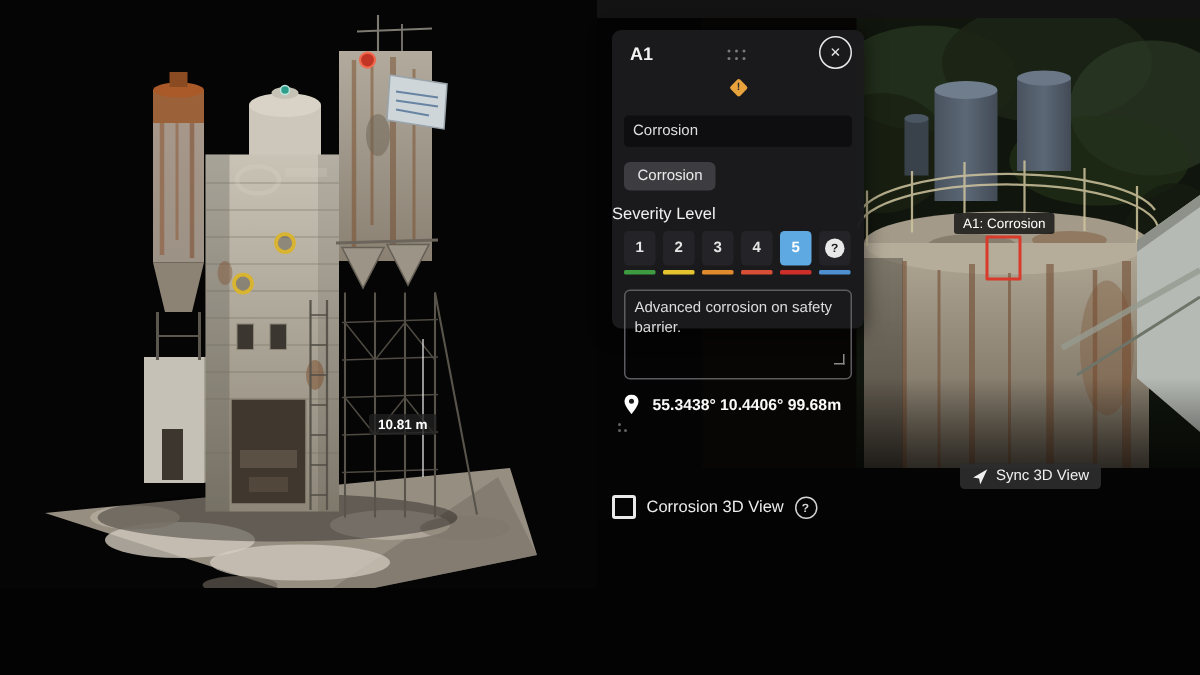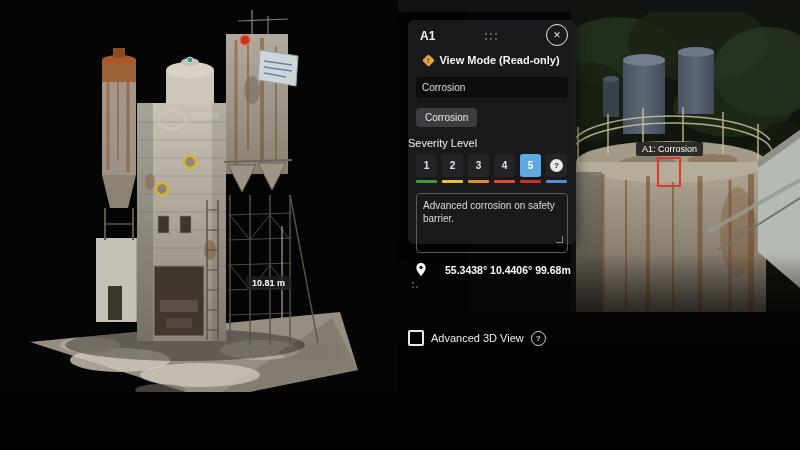--- a/index.html
+++ b/index.html
@@ -34,21 +34,21 @@
      linear-gradient(62deg, transparent 44%, rgba(22,20,15,.75) 44% 50%, transparent 50%);}
   .t1{background:linear-gradient(78deg,#474134 0 22%,#2e3323 35%,#4b5438 50%,#2a2f20 68%,#7a7464 85%,#3a382c 100%);}
   .t2{background:linear-gradient(90deg,#38342a 0 10%,#c9c3b5 10% 30%,#8d897c 30% 42%,#43402f 42% 66%,#3c4a30 66% 86%,#2c3522 86% 100%);}
   .t3{background:linear-gradient(90deg,#3c4a30 0 10%,#2f3a26 10% 20%,#d2ccbe 20% 46%,#989283 46% 55%,#332f26 55% 76%,#48543a 76% 100%);}
   .t4{background:linear-gradient(85deg,#8d887b 0 30%,#aba394 30% 55%,#4a463b 55% 70%,#76715f 70% 100%);}
   .thumb-bar{position:absolute;left:0;right:0;bottom:0;height:19px;background:rgba(26,26,26,.88);
              display:flex;align-items:center;justify-content:space-between;padding:0 8px;font-size:10px;color:#ececec;}
   .thumb-scrollbar{left:0;top:445px;width:402px;height:4px;background:#2c2c2c;}
 
   
-  .panel{left:408px;top:20px;width:168px;height:224px;background:rgba(27,27,29,.97);
+  .panel{left:408px;top:20px;width:168px;height:199px;background:rgba(27,27,29,.97);
          border-radius:6px;box-shadow:0 2px 14px rgba(0,0,0,.6);z-index:5;}
   .panel-title{left:12px;top:9px;font-size:12px;font-weight:bold;color:#f2f2f2;}
   .drag-handle{left:77px;top:13px;width:14px;height:8px;display:grid;grid-template-columns:repeat(3,2px);
                grid-template-rows:repeat(2,2px);gap:3px 3px;cursor:grab;}
   .drag-handle i{width:2px;height:2px;background:#7a7a7a;border-radius:50%;}
   .close-btn{left:138px;top:4px;width:20px;height:20px;border:1.5px solid #e9e9e9;border-radius:50%;
              display:flex;align-items:center;justify-content:center;font-size:9px;color:#e9e9e9;cursor:pointer;}
   .view-mode{left:0;top:34px;width:168px;display:flex;align-items:center;justify-content:center;gap:6px;
              font-size:11px;font-weight:bold;color:#f4f4f4;}
   .warn{width:9px;height:9px;background:#e8a33d;transform:rotate(45deg);border-radius:1.5px;
@@ -62,21 +62,21 @@
   .sev-item{width:21px;display:flex;flex-direction:column;gap:3px;cursor:pointer;}
   .sev-btn{height:23px;background:#242428;border-radius:3px;display:flex;align-items:center;justify-content:center;
            font-size:10px;font-weight:bold;color:#e4e4e4;}
   .sev-item.selected .sev-btn{background:#5ea9e2;color:#fff;}
   .sev-bar{height:3px;border-radius:1px;}
   .sev-help-circle{width:13px;height:13px;background:#e9e9e9;border-radius:50%;display:flex;align-items:center;
                    justify-content:center;font-size:8px;font-weight:bold;color:#1c1c1e;}
   .desc{left:8px;top:173px;width:138px;height:48px;background:transparent;border:1px solid #5c5c60;border-radius:4px;
         color:#dcdcdc;font-size:10px;padding:5px 6px;resize:none;font-family:"Liberation Sans",sans-serif;line-height:1.3;}
   .desc-grip{left:148px;top:216px;width:6px;height:6px;border-right:1.5px solid #8a8a8a;border-bottom:1.5px solid #8a8a8a;}
-  .loc-row{left:8px;top:243px;display:flex;align-items:center;gap:19px;font-size:10.5px;font-weight:bold;color:#fafafa;white-space:nowrap;}
+  .loc-row{left:8px;top:243px;display:flex;align-items:center;gap:9px;font-size:10.5px;font-weight:bold;color:#fafafa;white-space:nowrap;}
   .resize-grip{left:4px;top:260px;width:8px;height:8px;opacity:.7;cursor:nwse-resize;}
   .resize-grip i{position:absolute;width:2px;height:2px;background:#8a8a8a;border-radius:50%;}
 
   
   .measure-label{left:246px;top:276px;background:rgba(32,32,32,.78);border-radius:2px;color:#fff;
                  font-size:9px;font-weight:bold;padding:2px 6px;}
 </style>
 </head>
 <body>
 
@@ -308,24 +308,30 @@
           <polygon points="290,148 332,118 332,126 290,156" fill="#8d9189"></polygon>
           <line x1="240" y1="220" x2="332" y2="168" stroke="#969b90" stroke-width="4" opacity=".8"></line>
           <line x1="250" y1="238" x2="332" y2="186" stroke="#6f7469" stroke-width="2"></line>
         </g>
         <rect x="103" y="240" width="229" height="60" fill="url(#pFade)"></rect>
       </svg>
       <div class="abs marker-box"></div>
       <div class="abs marker-label">A1: Corrosion</div>
     </div>
 
+    <div class="abs sync-btn">
+      <svg width="11" height="11" viewBox="0 0 14 14">
+        <path d="M13 1 L1 8 L6 9 L7 14 Z" fill="#f0f0f0"></path>
+      </svg>
+      <span>Sync 3D View</span>
+    </div>
 
     <div class="abs autosync">
       <div class="checkbox"></div>
-      <span>Advanced 3D View</span>
+      <span>Corrosion 3D View</span>
       <div class="help-circle">?</div>
     </div>
 
     <div class="abs thumb" style="left:-34px">
       <div class="thumb-img t1"></div>
       <div class="thumb-bar">
         <span>2093.jpg</span>
         <svg width="11" height="11" viewBox="0 0 14 14">
             <path d="M13 1 L1 8 L6 9 L7 14 Z" fill="#e8e8e8"></path>
           </svg>
@@ -352,21 +358,20 @@
         <i></i>
         <i></i>
         <i></i>
     </div>
     <div class="abs close-btn">✕</div>
 
     <div class="abs view-mode">
       <span class="warn">
           <b>!</b>
         </span>
-      <span>View Mode (Read-only)</span>
     </div>
 
     <input class="abs type-input" readonly="" value="Corrosion" style="">
 
     <div class="abs tag">Corrosion</div>
 
     <div class="abs sev-title">Severity Level</div>
 
     <div class="abs sev-row">
       <div class="sev-item">

